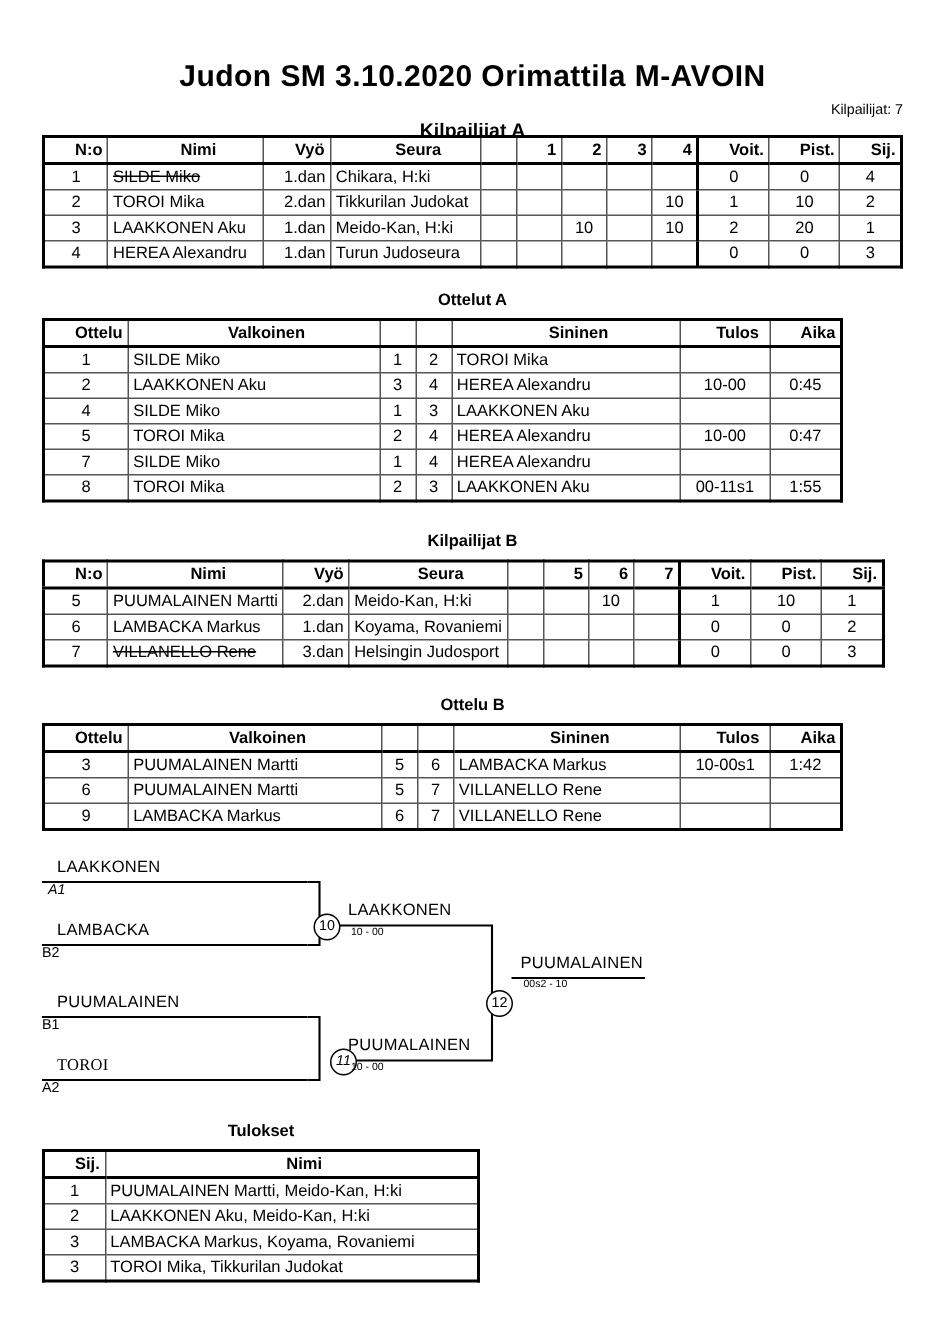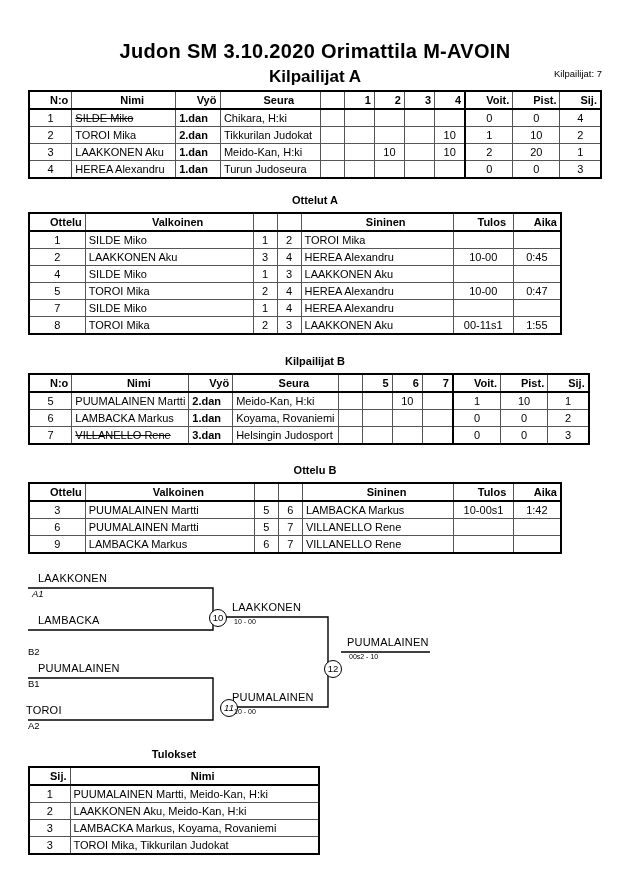--- a/index.html
+++ b/index.html
@@ -20,23 +20,23 @@
   .doc-title {
     text-align: center;
     font-size: 20px;
     font-weight: bold;
     letter-spacing: 0.3px;
     margin: 0;
     padding-top: 40px;
   }
   .sub-title {
     text-align: center;
-    font-size: 17px;
+    font-size: 13px;
     font-weight: bold;
-    margin: 0;
+    margin: 12px;
     padding-top: 4px;
   }
   .entrants-count {
     position: absolute;
     right: 28px;
     top: 68px;
     font-size: 9.5px;
   }
 
   
@@ -67,21 +67,21 @@
   }
   table.framed th {
     font-weight: bold;
     text-align: center;
     border-bottom: 2px solid #000;
     padding-left: 20px;
   }
   td.num, th.num { text-align: center; }
   td.lft { text-align: left; padding-left: 6px; }
   th.lft { text-align: left; padding-left: 4px; }
-  td.ctr { text-align: left; font-weight: bold; }
+  td.ctr { text-align: right; }
   .strike { text-decoration: line-through; }
   .thickleft { border-left: 2px solid #000 !important; }
 
   
   .tbl-wrap { position: absolute; }
 
   
   .bracket {
     position: absolute;
     left: 0;
@@ -450,26 +450,26 @@
 
     <path d="M 320 57 L 328 57 L 328 97 M 320 147 L 328 147 L 328 97" fill="none" stroke="#000" stroke-width="1.4"></path>
 
     <line x1="341" y1="92" x2="430" y2="92" stroke="#000" stroke-width="1.4"></line>
   </svg>
 
   <div class="bk-label" style="left:38px; top:12px;">LAAKKONEN</div>
   <div class="bk-seed" style="left:32px; top:28px;font-style:italic;">A1</div>
 
   <div class="bk-label" style="left:38px; top:54px;">LAMBACKA</div>
-  <div class="bk-seed" style="left:28px; top:70px;margin-top:16px;">B2</div>
+  <div class="bk-seed" style="left:28px; top:70px;">B2</div>
 
   <div class="bk-label" style="left:38px; top:102px;">PUUMALAINEN</div>
   <div class="bk-seed" style="left:28px; top:118px;">B1</div>
 
-  <div class="bk-label" style="left:26px; top:144px;">TOROI</div>
+  <div class="bk-label" style="left:38px; top:144px;font-family:Liberation Serif, serif;">TOROI</div>
   <div class="bk-seed" style="left:28px; top:160px;">A2</div>
 
   <div class="bk-num" style="left:209px; top:49px;">10</div>
   <div class="bk-label" style="left:232px; top:41px;">LAAKKONEN</div>
   <div class="bk-score" style="left:234px; top:58px;">10 - 00</div>
 
   <div class="bk-num" style="left:220px; top:139px;font-style:italic;">11</div>
   <div class="bk-label" style="left:232px; top:131px;">PUUMALAINEN</div>
   <div class="bk-score" style="left:234px; top:148px;">10 - 00</div>
 

